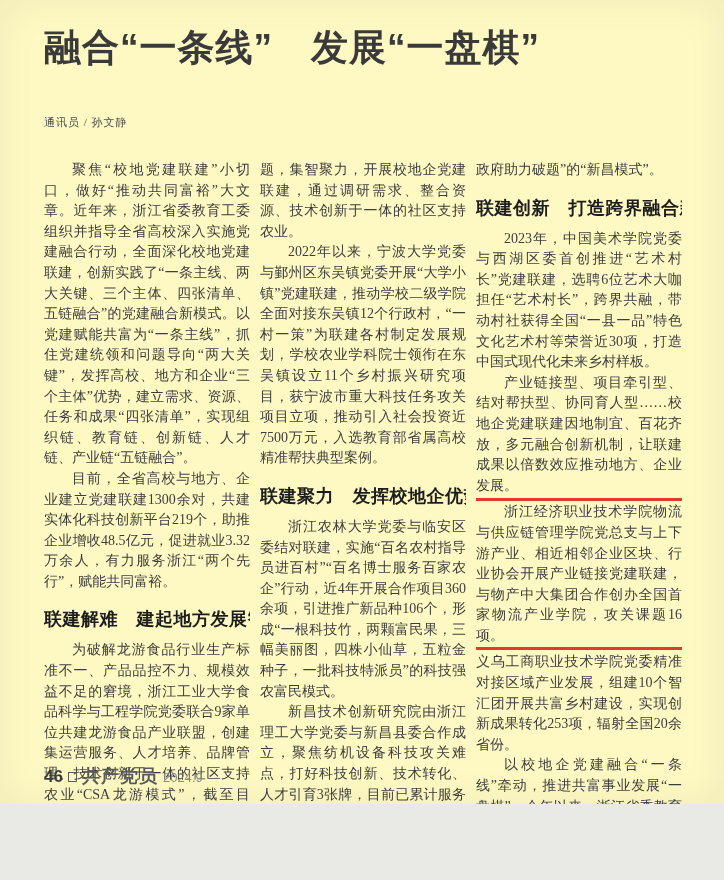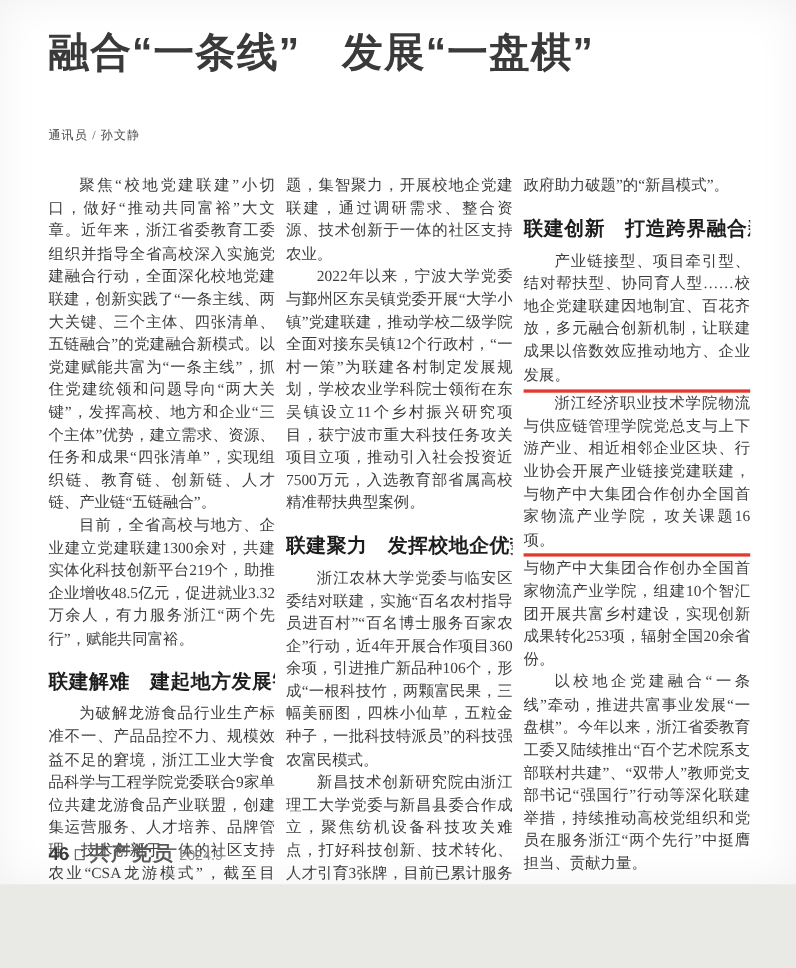--- a/index.html
+++ b/index.html
@@ -2,21 +2,21 @@
 <html><head>
 <meta charset="utf-8">
 <style>
   * { margin: 0; padding: 0; box-sizing: border-box; }
   html, body { background: #e9e9e6; }
   .page {
     position: relative;
     width: 724px;
     height: 804px;
     margin: 0 auto;
-    background: #ffffff;
+    background: #fef9c3;
     box-shadow: inset 0 0 40px rgba(0,0,0,0.06);
     overflow: hidden;
     font-family: "Liberation Serif", "DejaVu Serif", serif;
     color: #3d3d3d;
   }
   .header { position: absolute; left: 44px; top: 26px; right: 20px; }
   .article-title {
     font-family: "Liberation Sans", "DejaVu Sans", sans-serif;
     font-size: 37px;
     font-weight: 900;
@@ -120,25 +120,26 @@
     <div class="column">
         <p class="para no-indent">题，集智聚力，开展校地企党建联建，通过调研需求、整合资源、技术创新于一体的社区支持农业。</p>
         <p class="para">2022年以来，宁波大学党委与鄞州区东吴镇党委开展“大学小镇”党建联建，推动学校二级学院全面对接东吴镇12个行政村，“一村一策”为联建各村制定发展规划，学校农业学科院士领衔在东吴镇设立11个乡村振兴研究项目，获宁波市重大科技任务攻关项目立项，推动引入社会投资近7500万元，入选教育部省属高校精准帮扶典型案例。</p>
         <h2 class="col-heading">联建聚力　发挥校地企优势</h2>
         <p class="para">浙江农林大学党委与临安区委结对联建，实施“百名农村指导员进百村”“百名博士服务百家农企”行动，近4年开展合作项目360余项，引进推广新品种106个，形成“一根科技竹，两颗富民果，三幅美丽图，四株小仙草，五粒金种子，一批科技特派员”的科技强农富民模式。</p>
         <p class="para">新昌技术创新研究院由浙江理工大学党委与新昌县委合作成立，聚焦纺机设备科技攻关难点，打好科技创新、技术转化、人才引育3张牌，目前已累计服务企业800余家、攻克技术难题500余项，已形成“企业出题、师生答题、车间试题、</p>
       </div>
     <div class="column">
         <p class="para no-indent">政府助力破题”的“新昌模式”。</p>
         <h2 class="col-heading">联建创新　打造跨界融合新样板</h2>
+        <p class="para">2023年，中国美术学院党委与西湖区委首创推进“艺术村长”党建联建，选聘6位艺术大咖担任“艺术村长”，跨界共融，带动村社获得全国“一县一品”特色文化艺术村等荣誉近30项，打造中国式现代化未来乡村样板。</p>
         <p class="para">产业链接型、项目牵引型、结对帮扶型、协同育人型……校地企党建联建因地制宜、百花齐放，多元融合创新机制，让联建成果以倍数效应推动地方、企业发展。</p>
         <div class="highlight-box" style="border-color: rgb(226, 58, 45);">
           <p class="para">浙江经济职业技术学院物流与供应链管理学院党总支与上下游产业、相近相邻企业区块、行业协会开展产业链接党建联建，与物产中大集团合作创办全国首家物流产业学院，攻关课题16项。</p>
         </div>
-        <p class="para no-indent">与物产中大集团合作创办全国首家物流产业学院，组建10个智汇团开展共富乡村建设，实现创新成果转化253项，辐射全国20余省份。</p>
+        <p class="para no-indent">义乌工商职业技术学院党委精准对接区域产业发展，组建10个智汇团开展共富乡村建设，实现创新成果转化253项，辐射全国20余省份。</p>
         <p class="para">以校地企党建融合“一条线”牵动，推进共富事业发展“一盘棋”。今年以来，浙江省委教育工委又陆续推出“百个艺术院系支部联村共建”、“双带人”教师党支部书记“强国行”行动等深化联建举措，持续推动高校党组织和党员在服务浙江“两个先行”中挺膺担当、贡献力量。</p>
       </div>
   </div>
 
   <div class="footer">
     <span class="page-num">46</span>
     <span class="magazine-seal"></span>
     <span class="magazine-name">共产党员</span>
     <span class="issue">2024.9</span>
   </div>

